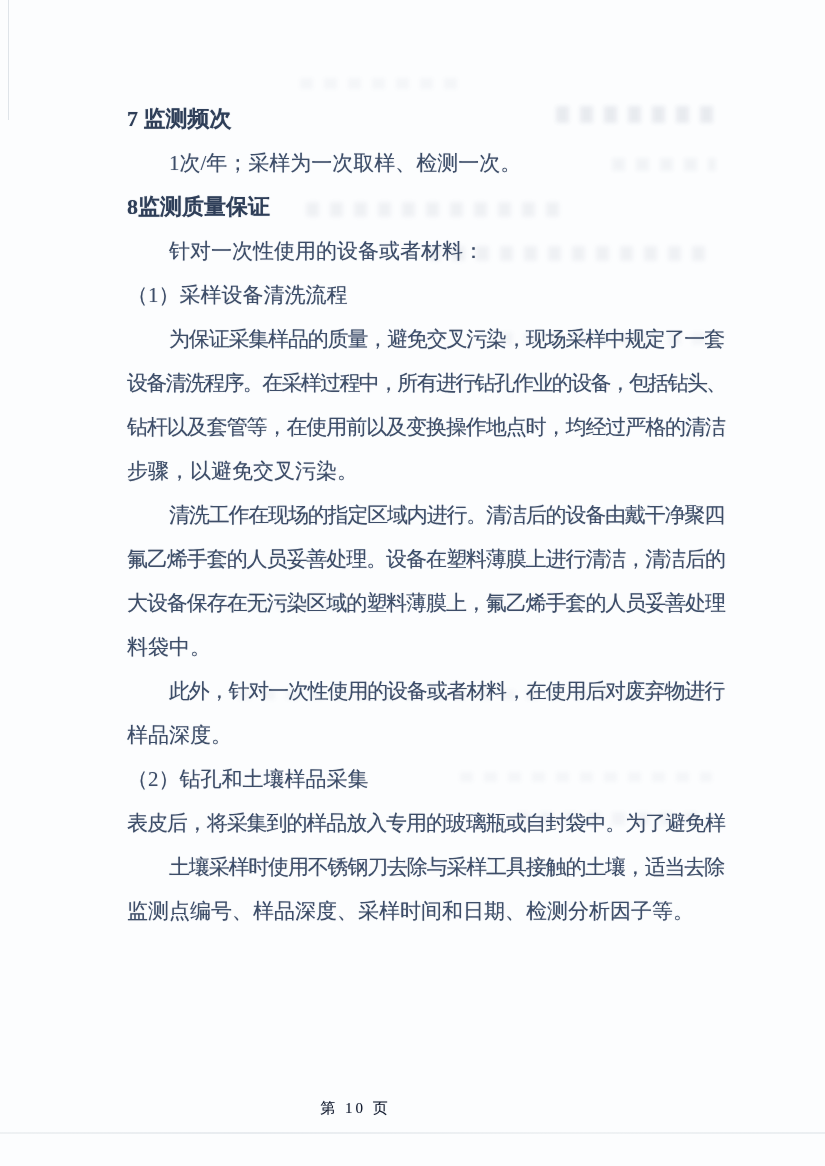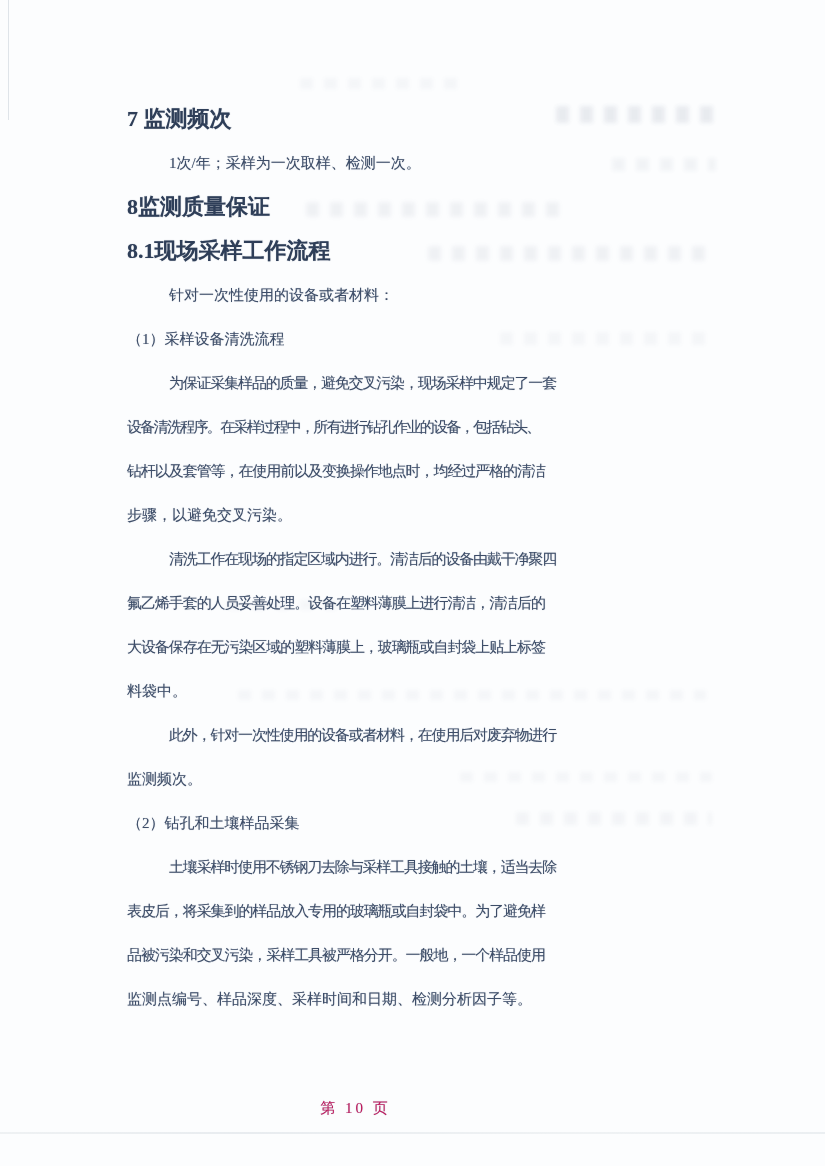--- a/index.html
+++ b/index.html
@@ -18,40 +18,40 @@
   }
   .content{
     position:absolute;
     left:127px;top:97px;
     width:583px;
   }
   .line{
     position:relative;
     height:44px;
     line-height:44px;
-    font-size:15px;
+    font-size:21px;
     color:var(--ink);
     white-space:nowrap;
     text-shadow:0 0 1px rgba(61,77,104,.40);
   }
   .line .t{display:inline-block;white-space:nowrap;}
   .line.heading{
     font-weight:700;
     font-size:22px;
     color:var(--heading-ink);
     text-shadow:0 0 1px rgba(46,62,88,.45);
   }
   .line.indent{padding-left:42px;}
   .footer{
     position:absolute;
     left:0;top:1099px;width:711px;
     text-align:center;
     font-size:15px;
     letter-spacing:3px;
-    color:#be185d;
+    color:#0f172a;
     text-shadow:0 0 1px rgba(71,88,114,.35);
   }
   
   .ghost{
     position:absolute;
     background:repeating-linear-gradient(90deg,#51628021 0 13px,transparent 13px 24px);
     filter:blur(2px);
     border-radius:2px;
     pointer-events:none;
   }
@@ -90,36 +90,34 @@
   <div class="ghost g7"></div>
   <div class="ghost g8"></div>
   <div class="ghost g9"></div>
   <div class="ghost g10"></div>
   <div class="edge-bottom"></div>
 
   <div class="content">
       <div class="line heading"><span class="t">7 监测频次</span></div>
       <div class="line body indent"><span class="t">1次/年；采样为一次取样、检测一次。</span></div>
       <div class="line heading"><span class="t">8监测质量保证</span></div>
-      <div class="line heading"><span class="t">8.1现场采样工作流程</span></div>
       <div class="line body indent"><span class="t">针对一次性使用的设备或者材料：</span></div>
       <div class="line body"><span class="t">（1）采样设备清洗流程</span></div>
       <div class="line body indent fill"><span class="t" style="letter-spacing: -1.18px;">为保证采集样品的质量，避免交叉污染，现场采样中规定了一套</span></div>
       <div class="line body fill"><span class="t" style="letter-spacing: -1.69px; font-family: Liberation Serif, serif;">设备清洗程序。在采样过程中，所有进行钻孔作业的设备，包括钻头、</span></div>
       <div class="line body fill"><span class="t" style="letter-spacing: -1.07px;">钻杆以及套管等，在使用前以及变换操作地点时，均经过严格的清洁</span></div>
       <div class="line body"><span class="t">步骤，以避免交叉污染。</span></div>
       <div class="line body indent fill"><span class="t" style="letter-spacing: -1.18px;">清洗工作在现场的指定区域内进行。清洁后的设备由戴干净聚四</span></div>
       <div class="line body fill"><span class="t" style="letter-spacing: -1.07px;">氟乙烯手套的人员妥善处理。设备在塑料薄膜上进行清洁，清洁后的</span></div>
-      <div class="line body fill"><span class="t" style="letter-spacing: -1.07px;">大设备保存在无污染区域的塑料薄膜上，玻璃瓶或自封袋上贴上标签</span></div>
+      <div class="line body fill"><span class="t" style="letter-spacing: -1.07px;">大设备保存在无污染区域的塑料薄膜上，氟乙烯手套的人员妥善处理</span></div>
       <div class="line body"><span class="t">料袋中。</span></div>
       <div class="line body indent fill"><span class="t" style="letter-spacing: -1.18px;">此外，针对一次性使用的设备或者材料，在使用后对废弃物进行</span></div>
-      <div class="line body"><span class="t">监测频次。</span></div>
+      <div class="line body"><span class="t">样品深度。</span></div>
       <div class="line body"><span class="t">（2）钻孔和土壤样品采集</span></div>
+      <div class="line body fill"><span class="t" style="letter-spacing: -1.07px;">表皮后，将采集到的样品放入专用的玻璃瓶或自封袋中。为了避免样</span></div>
       <div class="line body indent fill"><span class="t" style="letter-spacing: -1.18px;">土壤采样时使用不锈钢刀去除与采样工具接触的土壤，适当去除</span></div>
-      <div class="line body fill"><span class="t" style="letter-spacing: -1.07px;">表皮后，将采集到的样品放入专用的玻璃瓶或自封袋中。为了避免样</span></div>
-      <div class="line body fill"><span class="t" style="letter-spacing: -1.07px;">品被污染和交叉污染，采样工具被严格分开。一般地，一个样品使用</span></div>
       <div class="line body"><span class="t">监测点编号、样品深度、采样时间和日期、检测分析因子等。</span></div>
     </div>
 
   <div class="footer">
     <span>第 10 页</span>
   </div>
 </div>
 
 </body></html>

